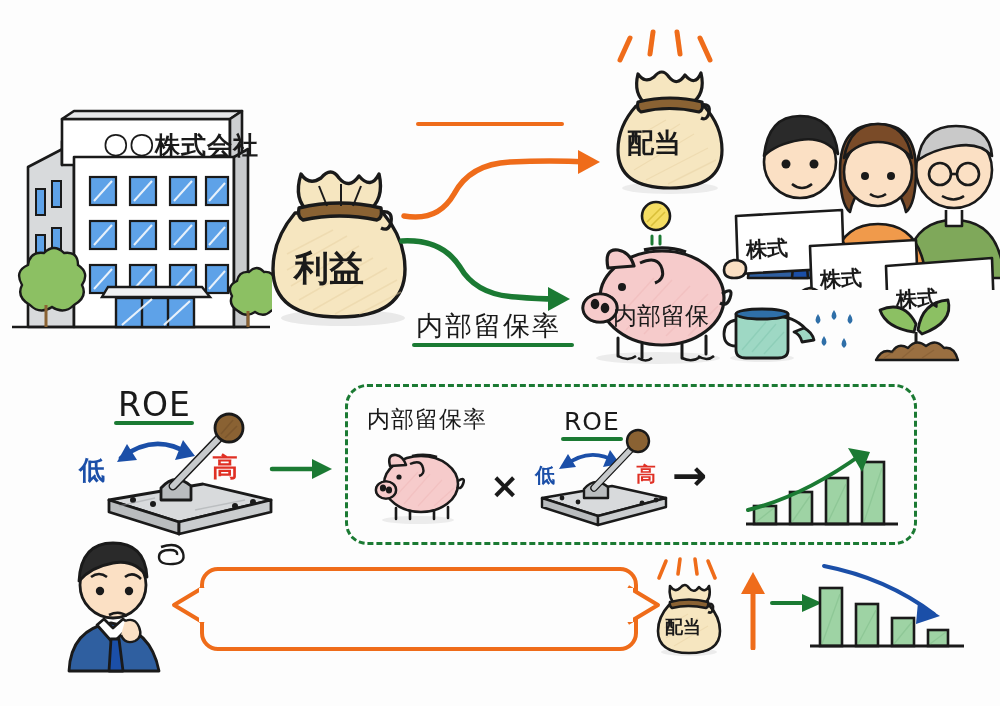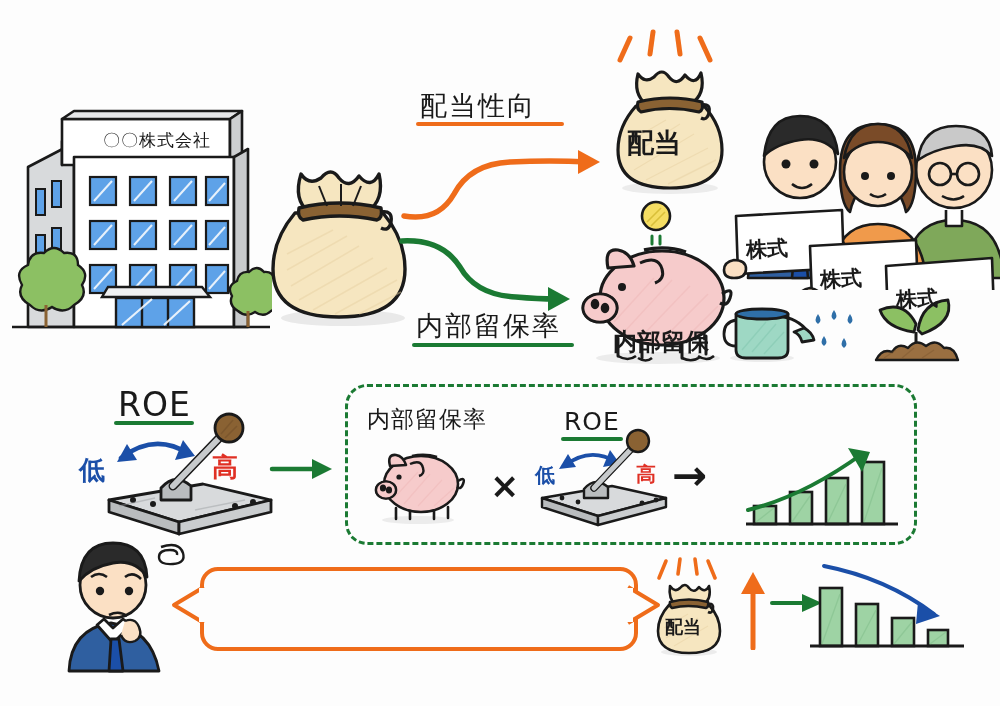--- a/index.html
+++ b/index.html
@@ -90,21 +90,21 @@
     <g stroke="#1a1a1a" stroke-width="2.4" fill="#8cc063">
       <path d="M18 200 q-14 -8 -8 -20 q-8 -14 6 -20 q2 -14 16 -12 q10 -10 20 0 q14 -2 14 12 q12 8 4 20 q6 12 -8 20 q-10 10 -22 2 q-12 8 -22 -2 z"></path>
       <path d="M226 206 q-10 -6 -6 -15 q-6 -10 5 -15 q2 -10 12 -9 q8 -8 15 0 q10 -1 10 9 q9 6 3 15 q4 9 -6 15 q-7 7 -16 1 q-9 6 -17 -1 z"></path>
     </g>
     <g stroke="#8a6233" stroke-width="3" fill="none">
       <line x1="34" y1="200" x2="34" y2="222"></line>
         <line x1="236" y1="206" x2="236" y2="222"></line>
     </g>
   </svg>
 
-  <div class="lbl" style="left:103px;top:129px;font-size:17px;color:#1a1a1a;letter-spacing:1px;font-weight:400;">〇〇株式会社</div>
+  <div class="lbl" style="left:103px;top:129px;font-size:25px;color:#1a1a1a;letter-spacing:1px;font-weight:700;">〇〇株式会社</div>
 
   <svg style="position:absolute;left:255px;top:158px;" width="170" height="172" viewBox="0 0 170 172">
     <ellipse cx="88" cy="160" rx="62" ry="8" fill="#e9e9e9"></ellipse>
     <g stroke="#1a1a1a" stroke-width="3.4" stroke-linejoin="round">
       <path d="M40 55 q-22 26 -22 56 q0 48 66 48 q66 0 66 -48 q0 -30 -22 -56 z" fill="#f6e6c0"></path>
       <path d="M46 16 q8 12 20 4 q10 -12 18 0 q10 12 20 -2 q12 14 20 -2 q6 26 -12 38 l-58 0 q-16 -12 -8 -38 z" fill="#f6e6c0"></path>
       <path d="M44 50 q40 -10 82 0 q2 10 -4 12 q-38 -8 -74 0 q-6 -3 -4 -12 z" fill="#8a6233"></path>
       <path d="M126 54 q12 -2 10 10 q-2 10 -10 6" fill="none"></path>
     </g>
     <g stroke="#1a1a1a" stroke-width="2" fill="none">
@@ -115,22 +115,22 @@
     <g stroke="#e6cfa0" stroke-width="1.6" class="hatch">
       <line x1="32" y1="96" x2="78" y2="72"></line>
         <line x1="32" y1="112" x2="92" y2="78"></line>
       <line x1="36" y1="128" x2="104" y2="88"></line>
         <line x1="44" y1="142" x2="118" y2="100"></line>
       <line x1="58" y1="152" x2="132" y2="110"></line>
         <line x1="80" y1="156" x2="142" y2="122"></line>
       <line x1="104" y1="156" x2="146" y2="134"></line>
     </g>
   </svg>
-
-  <div class="lbl" style="left:420px;top:88px;font-size:27px;font-weight:500;color:#1a1a1a;letter-spacing:2px;">配当性向</div>
+  <div class="lbl" style="left:294px;top:245px;font-size:35px;font-weight:700;color:#1a1a1a;">利益</div>
+
   <div class="ul" style="left:416px;top:122px;width:148px;height:4px;background:#ef6c1a;"></div>
 
   <svg style="position:absolute;left:400px;top:120px;" width="210" height="110" viewBox="0 0 210 110">
     <path d="M4 96 q34 6 50 -22 q16 -30 56 -32 q40 -2 78 0" stroke="#ef6c1a" stroke-width="5.5" fill="none" stroke-linecap="round"></path>
     <path d="M178 30 l22 12 l-22 12 z" fill="#ef6c1a"></path>
   </svg>
 
   <div class="lbl" style="left:416px;top:308px;font-size:27px;font-weight:500;color:#1a1a1a;letter-spacing:2px;">内部留保率</div>
   <div class="ul" style="left:412px;top:343px;width:162px;height:4px;background:#1b7a33;"></div>
 
@@ -197,21 +197,21 @@
       <path d="M74 12 q22 -5 42 2" stroke-width="3.4"></path>
     </g>
     <g stroke="#eeb6b6" stroke-width="1.6" class="hatch">
       <line x1="44" y1="84" x2="84" y2="40"></line>
         <line x1="56" y1="92" x2="102" y2="42"></line>
       <line x1="74" y1="96" x2="120" y2="48"></line>
         <line x1="96" y1="98" x2="138" y2="56"></line>
       <line x1="118" y1="98" x2="148" y2="68"></line>
     </g>
   </svg>
-  <div class="lbl" style="left:613px;top:300px;font-size:24px;font-weight:700;color:#1a1a1a;margin-top:26px;">内部留保</div>
+  <div class="lbl" style="left:613px;top:300px;font-size:24px;font-weight:400;color:#1a1a1a;">内部留保</div>
 
   <svg style="position:absolute;left:722px;top:292px;" width="96" height="72" viewBox="0 0 96 72">
     <ellipse cx="40" cy="66" rx="32" ry="4" fill="#ececec"></ellipse>
     <g stroke="#1a1a1a" stroke-width="2.8" fill="#9ed8c4" stroke-linejoin="round">
       <path d="M14 22 l0 36 q0 8 10 8 l32 0 q10 0 10 -8 l0 -36 z"></path>
       <path d="M56 24 q20 2 30 16" fill="none" stroke-width="2.8"></path>
       <path d="M82 36 q8 4 10 12 l-12 2 q-2 -8 -8 -10 z" fill="#9ed8c4"></path>
       <path d="M14 28 q-12 2 -12 14 q0 12 12 12" fill="none"></path>
       <ellipse cx="40" cy="22" rx="26" ry="5" fill="#2f6fa8"></ellipse>
     </g>

